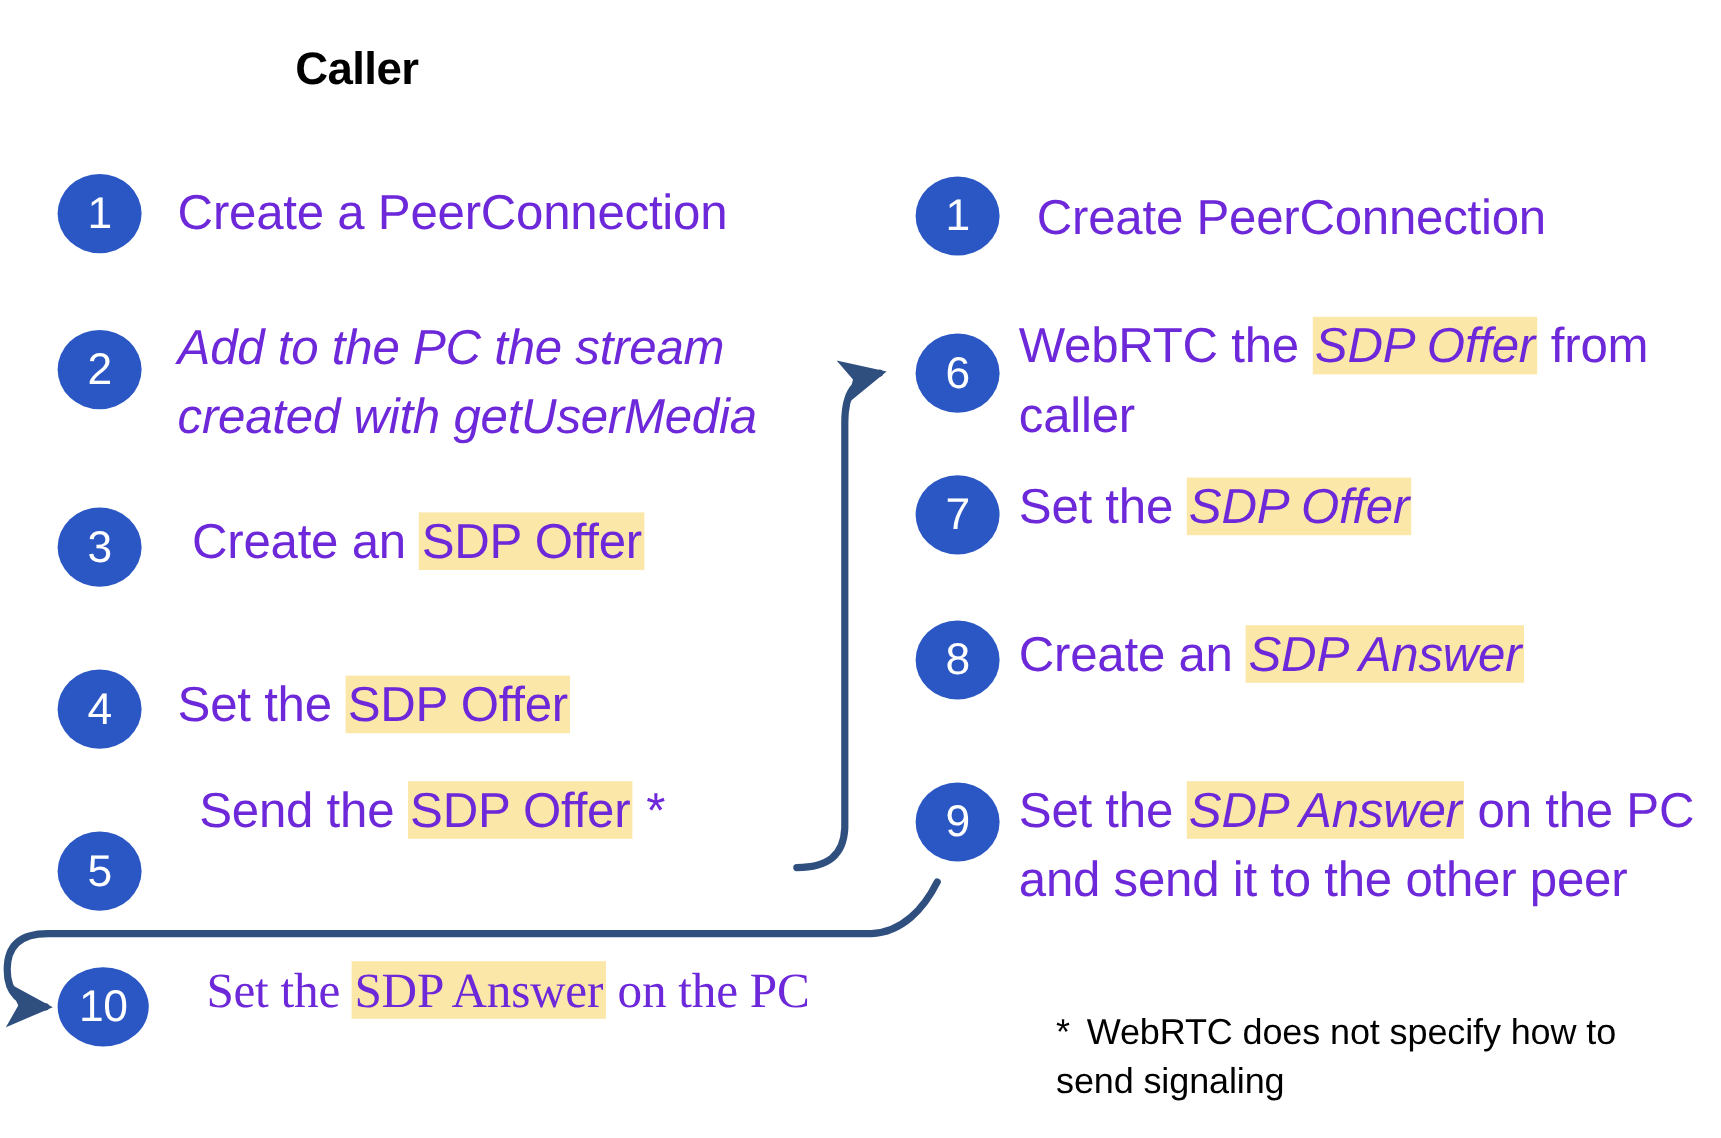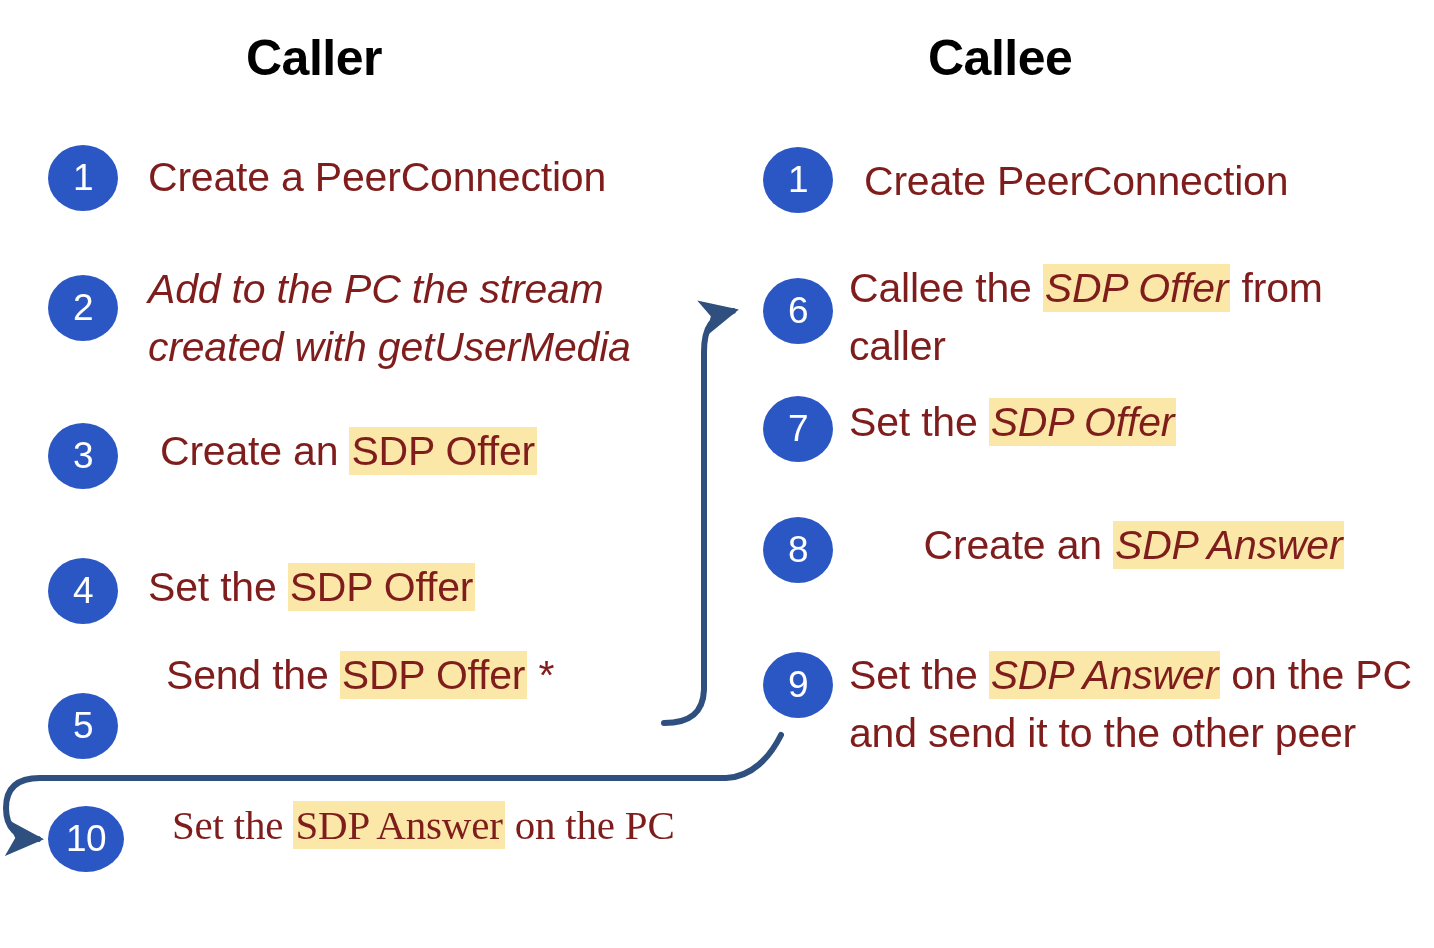--- a/index.html
+++ b/index.html
@@ -29,21 +29,21 @@
     top: 0;
     width: 1434px;
     height: 948px;
     pointer-events: none;
   }
 
   
   .col-heading {
     position: absolute;
     font-weight: bold;
-    font-size: 50px;
+    font-size: 38px;
     line-height: 52px;
     letter-spacing: -0.5px;
     color: #000000;
     white-space: nowrap;
   }
   #heading-caller { left: 246px; top: 32px; }
   #heading-callee { left: 928px; top: 32px; }
 
   
   .step {
@@ -62,21 +62,21 @@
     font-weight: normal;
     letter-spacing: -0.5px;
   }
   .badge.wide {
     width: 76px;
   }
   .step-text {
     position: absolute;
     font-size: 41px;
     line-height: 58px;
-    color: #7f1d1d;
+    color: #6d28d9;
     font-weight: normal;
     letter-spacing: -0.2px;
   }
   .hl {
     background: #fbe7a8;
     padding: 1px 2px;
     box-decoration-break: clone;
     -webkit-box-decoration-break: clone;
   }
   .hl.it {
@@ -116,21 +116,20 @@
              C 704 327, 712 316, 733 311" fill="none" stroke="#2f4f7f" stroke-width="6" stroke-linecap="round" marker-end="url(#arrowhead)"></path>
 
     <path d="M 781 735
              C 770 757, 752 777, 726 778
              L 40 778
              C 16 778, 6 789, 6 808
              C 6 827, 16 838, 38 839" fill="none" stroke="#2f4f7f" stroke-width="6" stroke-linecap="round" marker-end="url(#arrowhead)"></path>
   </svg>
 
   <div class="col-heading" id="heading-caller">Caller</div>
-  <div class="col-heading" id="heading-callee">Callee</div>
 
   <div class="step">
     <div class="badge" style="left:48px; top:145px;">1</div>
     <div class="step-text" style="left:148px; top:148px; width:560px;"><span>Create a PeerConnection</span></div>
   </div>
 
   <div class="step">
     <div class="badge" style="left:48px; top:275px;">2</div>
     <div class="step-text" style="left:148px; top:260px; width:600px;font-style:italic;"><span>Add to the PC the stream created with getUserMedia</span></div>
   </div>
@@ -155,32 +154,35 @@
     <div class="step-text" style="left:172px; top:796px; width:540px;font-family:Liberation Serif, serif;"><span>Set the </span><span class="hl">SDP Answer</span><span> on the PC</span></div>
   </div>
 
   <div class="step">
     <div class="badge" style="left:763px; top:147px;">1</div>
     <div class="step-text" style="left:864px; top:152px; width:560px;"><span>Create PeerConnection</span></div>
   </div>
 
   <div class="step">
     <div class="badge" style="left:763px; top:278px;">6</div>
-    <div class="step-text" style="left:849px; top:259px; width:560px;"><span>Callee the </span><span class="hl it">SDP Offer</span><span> from caller</span></div>
+    <div class="step-text" style="left:849px; top:259px; width:560px;"><span>WebRTC the </span><span class="hl it">SDP Offer</span><span> from caller</span></div>
   </div>
 
   <div class="step">
     <div class="badge" style="left:763px; top:396px;">7</div>
     <div class="step-text" style="left:849px; top:393px; width:560px;"><span>Set the </span><span class="hl it">SDP Offer</span></div>
   </div>
 
   <div class="step">
     <div class="badge" style="left:763px; top:517px;">8</div>
-    <div class="step-text" style="left:849px; top:516px; width:570px;text-align:center;"><span>Create an </span><span class="hl it">SDP Answer</span></div>
+    <div class="step-text" style="left:849px; top:516px; width:570px;"><span>Create an </span><span class="hl it">SDP Answer</span></div>
   </div>
 
   <div class="step">
     <div class="badge" style="left:763px; top:652px;">9</div>
     <div class="step-text" style="left:849px; top:646px; width:586px;"><span>Set the </span><span class="hl it">SDP Answer</span><span> on the PC and send it to the other peer</span></div>
   </div>
 
+  <div id="footnote">
+    <span class="star">*</span><span>WebRTC does not specify how to send signaling</span>
+  </div>
 
 </div>
 
 </body></html>

